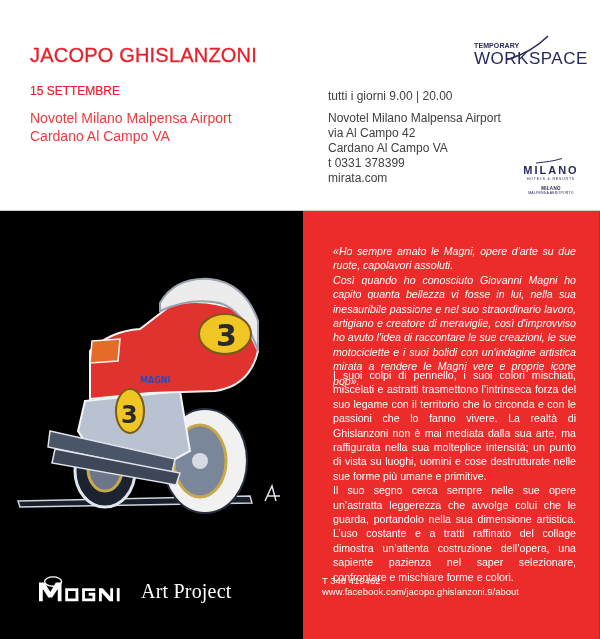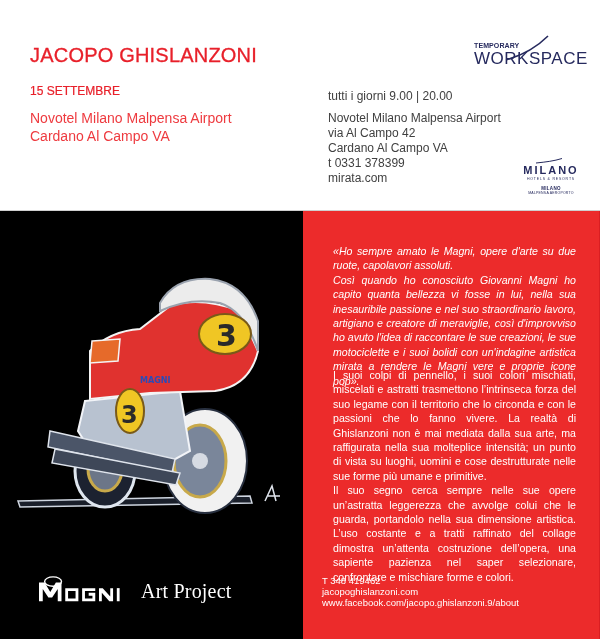--- a/index.html
+++ b/index.html
@@ -145,16 +145,15 @@
     <span>Così quando ho conosciuto Giovanni Magni ho capito quanta bellezza vi fosse in lui, nella sua inesauribile passione e nel suo straordinario lavoro, artigiano e creatore di meraviglie, così d'improvviso ho avuto l'idea di raccontare le sue creazioni, le sue motociclette e i suoi bolidi con un'indagine artistica mirata a rendere  le Magni vere e proprie icone pop».</span>
   </div>
 
   <div class="bio">
     <p>I suoi colpi di pennello, i suoi colori mischiati, miscelati e astratti trasmettono l’intrinseca forza del suo legame con il territorio che lo circonda e con le passioni che lo fanno vivere. La realtà di Ghislanzoni non è mai mediata dalla sua arte, ma raffigurata nella sua molteplice intensità; un punto di vista su luoghi, uomini e cose destrutturate nelle sue forme più umane e primitive.</p>
     <p>Il suo segno cerca sempre nelle sue opere un’astratta leggerezza che avvolge colui che le guarda, portandolo nella sua dimensione artistica.  L’uso costante e a tratti raffinato del collage dimostra un’attenta costruzione dell’opera, una sapiente pazienza nel saper selezionare, confrontare e mischiare forme e colori.</p>
   </div>
 
   <div class="contacts">
     <div>T 348 419462</div>
-    <div>jacopoghislanzoni.com</div>
     <div>www.facebook.com/jacopo.ghislanzoni.9/about</div>
   </div>
 </div>
 
 </body></html>

